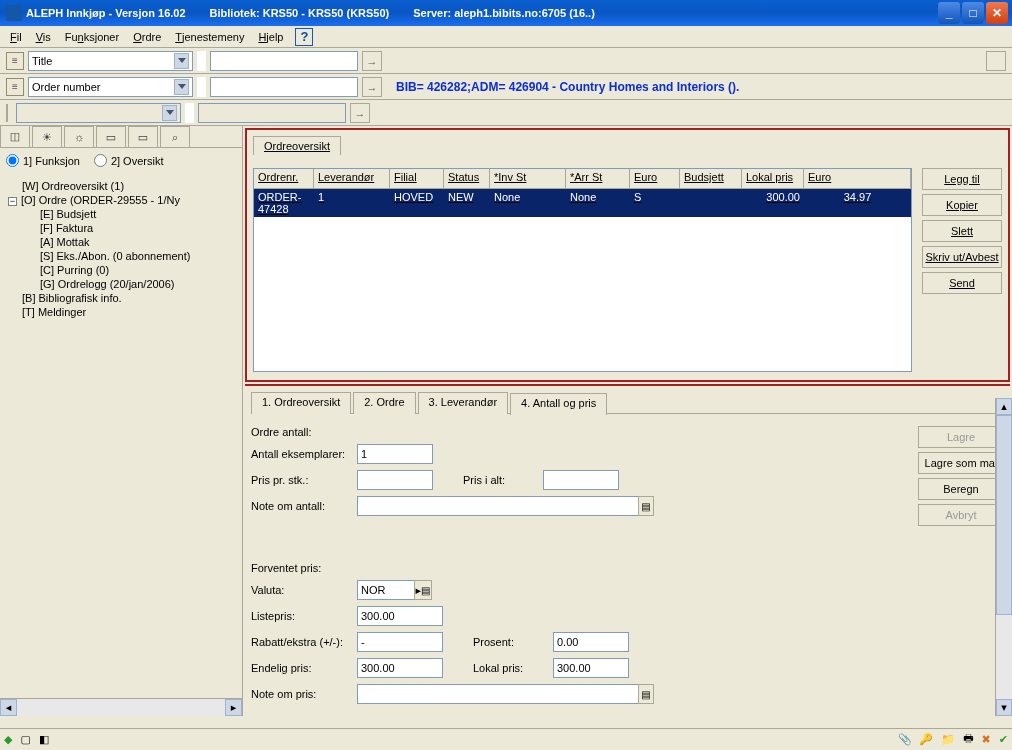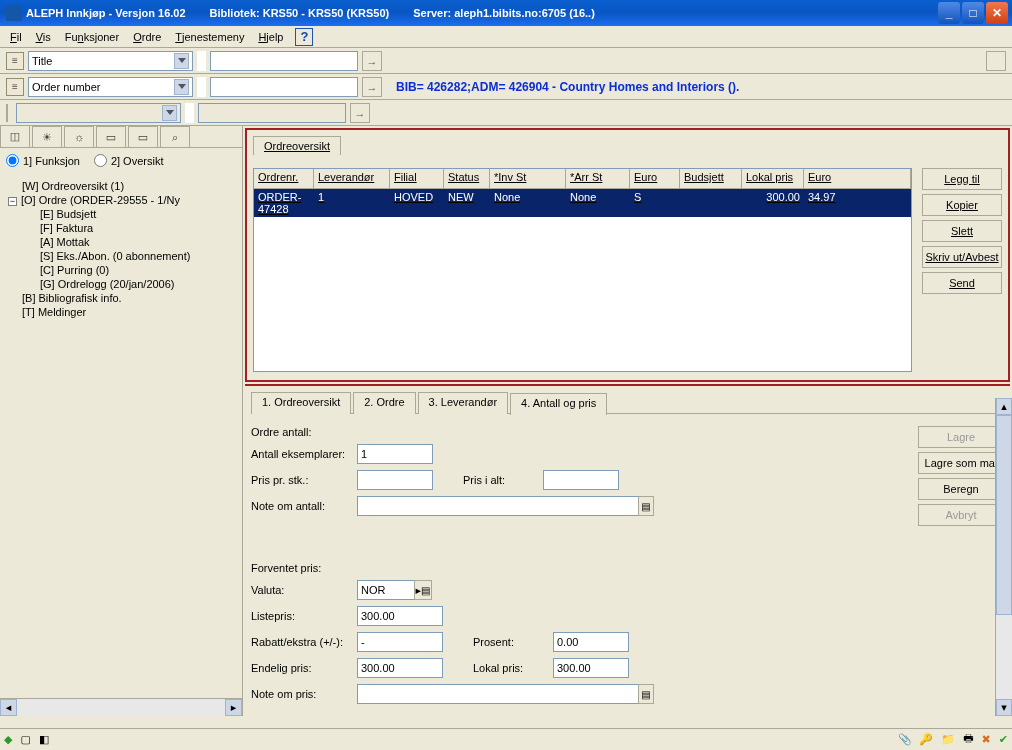--- a/index.html
+++ b/index.html
@@ -192,21 +192,21 @@
           <div class="grid-row">
             <div class="cell" style="width:60px;">ORDER-47428</div>
             <div class="cell" style="width:76px;">1</div>
             <div class="cell" style="width:54px;">HOVED</div>
             <div class="cell" style="width:46px;">NEW</div>
             <div class="cell" style="width:76px;">None</div>
             <div class="cell" style="width:64px;">None</div>
             <div class="cell" style="width:50px;">S</div>
             <div class="cell" style="width:62px;"></div>
             <div class="cell" style="width:62px;text-align:right;">300.00</div>
-            <div class="cell" style="flex:1;text-align:left;">34.97</div>
+            <div class="cell" style="flex:1;text-align:center;">34.97</div>
           </div>
         </div>
         <div class="btncol">
           <div class="btn">
               <span>Legg til</span>
             </div>
           <div class="btn">
               <span>Kopier</span>
             </div>
           <div class="btn">

